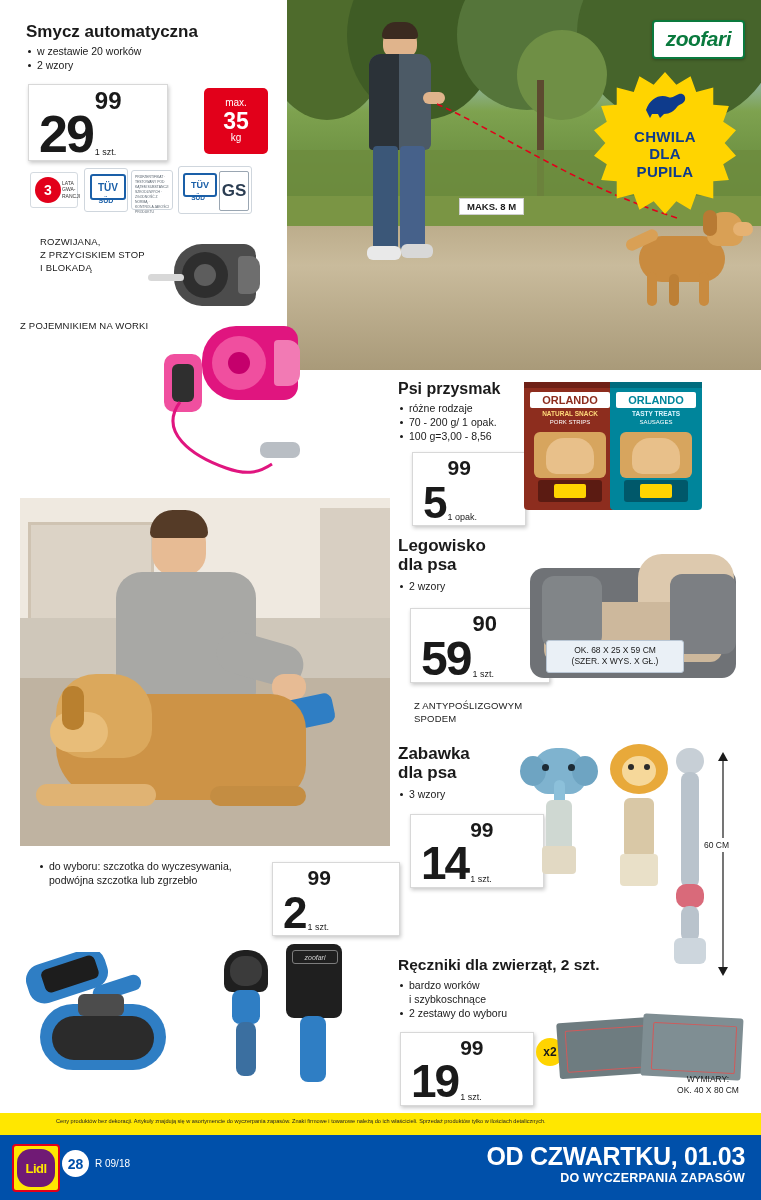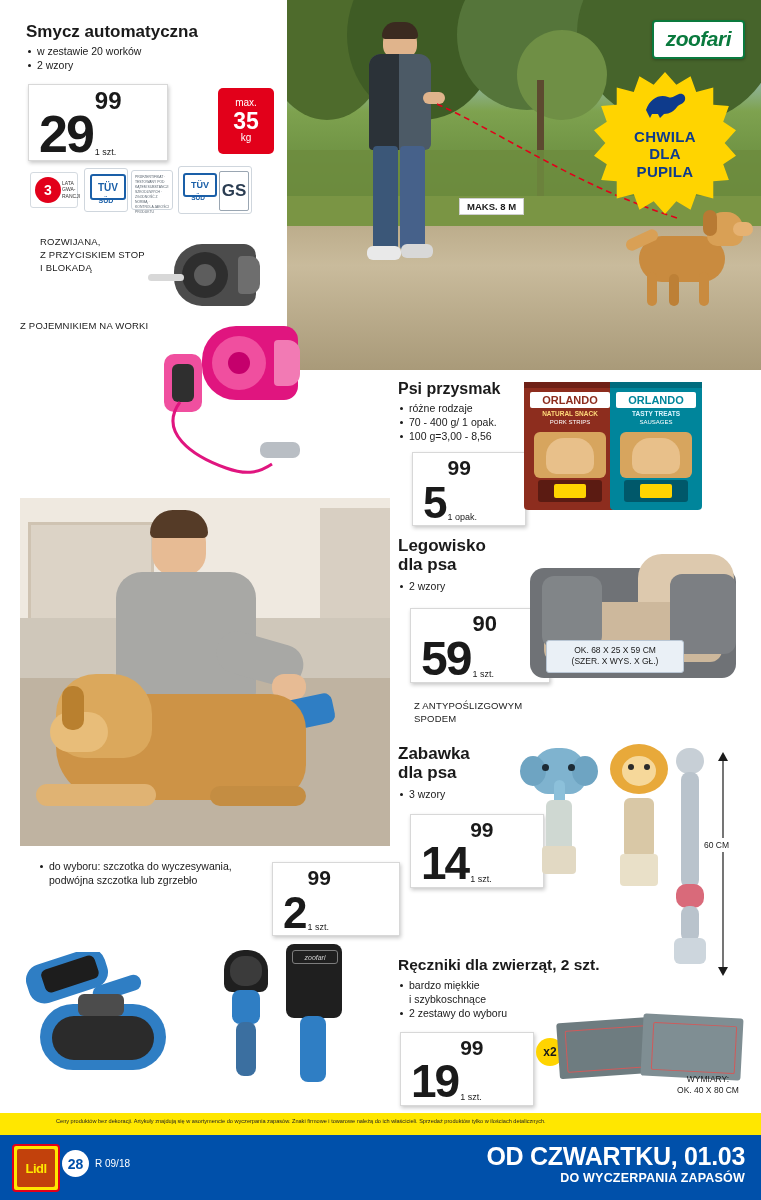--- a/index.html
+++ b/index.html
@@ -52,37 +52,37 @@
   .burst .star{position:absolute;inset:0;background:#ffd400;
     clip-path:polygon(50% 0%,58% 9%,68% 3%,72% 14%,84% 11%,84% 23%,95% 24%,91% 35%,100% 41%,92% 50%,100% 59%,91% 65%,95% 76%,84% 77%,84% 89%,72% 86%,68% 97%,58% 91%,50% 100%,42% 91%,32% 97%,28% 86%,16% 89%,16% 77%,5% 76%,9% 65%,0% 59%,8% 50%,0% 41%,9% 35%,5% 24%,16% 23%,16% 11%,28% 14%,32% 3%,42% 9%);}
   .burst .txt{position:absolute;inset:0;display:flex;flex-direction:column;align-items:center;justify-content:center;
     color:#0e3b8c;font-weight:bold;font-size:15px;line-height:1.15;text-transform:uppercase;letter-spacing:.3px;padding-top:22px;box-sizing:border-box;}
   .burst .dog{position:absolute;left:50%;top:20px;transform:translateX(-50%);width:46px;height:26px;}
 
   
   .maxflag{position:absolute;background:#fff;border:1px solid #cfcfcf;padding:2px 7px;font-size:9.5px;font-weight:bold;}
 
   
-  .kgbadge{position:absolute;width:56px;height:66px;background:#e2001a;color:#fff;
-     border-radius:5px;display:flex;flex-direction:column;align-items:center;justify-content:center;line-height:1.05;margin-left:14px;}
+  .kgbadge{position:absolute;width:64px;height:66px;background:#e2001a;color:#fff;
+     border-radius:5px;display:flex;flex-direction:column;align-items:center;justify-content:center;line-height:1.05;}
   .kgbadge .s{font-size:10px;}
   .kgbadge .b{font-size:23px;font-weight:bold;}
 
   
   .cert{position:absolute;border-radius:3px;background:#fff;border:1px solid #cfd6dd;}
 
   
   .note{position:absolute;font-size:9.5px;line-height:1.35;letter-spacing:.2px;}
 
   
   #footerbar{position:absolute;left:0;top:1113px;width:761px;height:22px;background:#ffe700;}
   #footertext{position:absolute;left:56px;top:1117px;width:690px;font-size:5.6px;line-height:1.5;color:#222;}
   #footerblue{position:absolute;left:0;top:1135px;width:761px;height:65px;background:#0050aa;}
   .lidl{position:absolute;left:12px;top:1144px;width:44px;height:44px;background:#ffe700;border:2px solid #e2001a;border-radius:4px;}
-  .lidl .inner{position:absolute;left:3px;top:3px;right:3px;bottom:3px;background:#c2410c;border-radius:2px;
+  .lidl .inner{position:absolute;left:3px;top:3px;right:3px;bottom:3px;background:#701a75;border-radius:14px;
      color:#ffe700;font-weight:bold;font-size:13px;display:flex;align-items:center;justify-content:center;letter-spacing:-.5px;}
   .pagenum{position:absolute;left:62px;top:1150px;width:27px;height:27px;border-radius:50%;background:#fff;
      color:#0050aa;font-weight:bold;font-size:14px;display:flex;align-items:center;justify-content:center;}
   .rcode{position:absolute;left:95px;top:1158px;color:#fff;font-size:10px;}
   .ctafrom{position:absolute;right:16px;top:1142px;text-align:right;color:#fff;}
   .ctafrom .l1{font-size:25px;font-weight:bold;letter-spacing:-.3px;}
   .ctafrom .l2{font-size:12.5px;font-weight:bold;letter-spacing:.2px;}
 </style>
 </head>
 <body>
@@ -210,21 +210,21 @@
 
   <div class="note" style="left:40px;top:236px;width:110px;white-space:pre-line;">ROZWIJANA,
 Z PRZYCISKIEM STOP
 I BLOKADĄ</div>
   <div class="note" style="left:20px;top:320px;width:130px;">Z POJEMNIKIEM NA WORKI</div>
 
   <div class="abs" style="left:398px;top:380px;width:210px;">
     <div class="hdg" style="font-size:16px;">Psi przysmak</div>
     <ul class="bullets">
       <li>różne rodzaje</li>
-      <li>70 - 400 g/ 1 opak.</li>
+      <li>70 - 200 g/ 1 opak.</li>
       <li>100 g=3,00 - 8,56</li>
     </ul>
   </div>
 
   <div class="pricebox" style="left:412px;top:452px;width:92px;">
     <div class="pricerow">
       <div class="big" style="font-size:44px;">5</div>
       <div class="unitwrap">
         <div class="cents" style="font-size:21px;">99</div>
         <div class="unit">1 opak.</div>
@@ -395,21 +395,21 @@
   </div>
   <div class="photo" style="left:282px;top:944px;width:64px;height:140px;">
     <div style="position:absolute;left:4px;top:0px;width:56px;height:74px;background:#1f1f1f;border-radius:8px;"></div>
     <div style="position:absolute;left:10px;top:6px;width:44px;height:12px;border:1px solid #7d7d7d;border-radius:3px;color:#cfcfcf;font-size:7px;font-style:italic;display:flex;align-items:center;justify-content:center;">zoofari</div>
     <div style="position:absolute;left:18px;top:72px;width:26px;height:66px;background:#2f7ec4;border-radius:8px;"></div>
   </div>
 
   <div class="abs" style="left:398px;top:956px;width:280px;">
     <div class="hdg" style="font-size:15.5px;">Ręczniki dla zwierząt, 2 szt.</div>
     <ul class="bullets" style="margin-top:6px;">
-      <li style="white-space:pre-line;">bardzo miękkie
+      <li style="white-space:pre-line;">bardzo worków
 i szybkoschnące</li>
       <li>2 zestawy do wyboru</li>
     </ul>
   </div>
 
   <div class="pricebox" style="left:400px;top:1032px;width:112px;">
     <div class="pricerow">
       <div class="big" style="font-size:46px;">19</div>
       <div class="unitwrap">
         <div class="cents" style="font-size:21px;">99</div>

